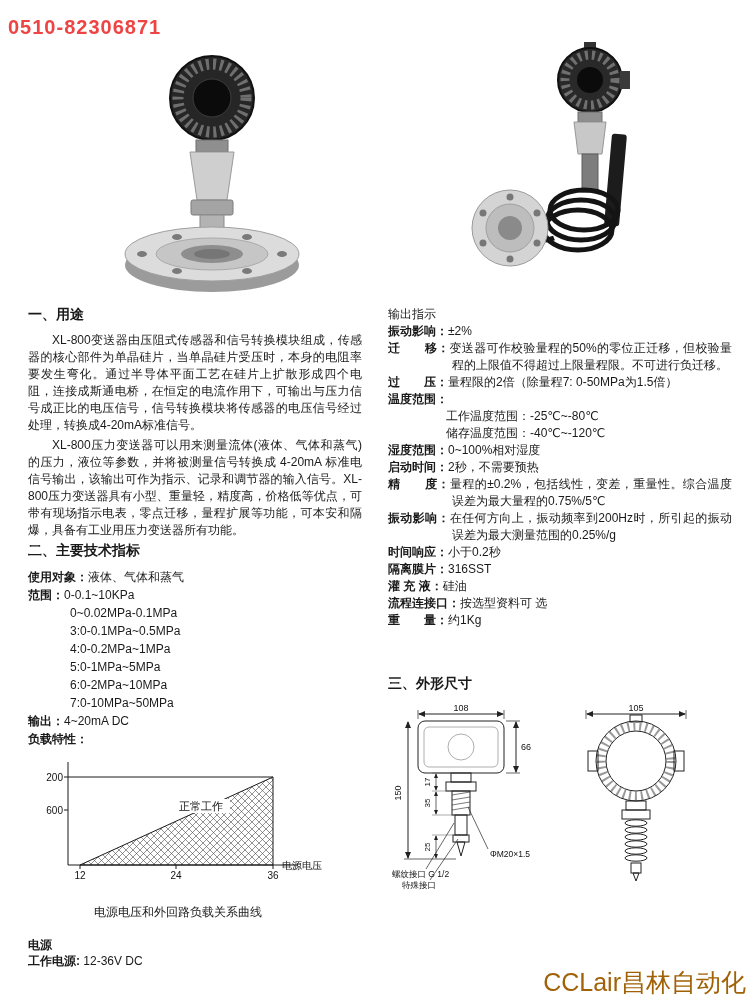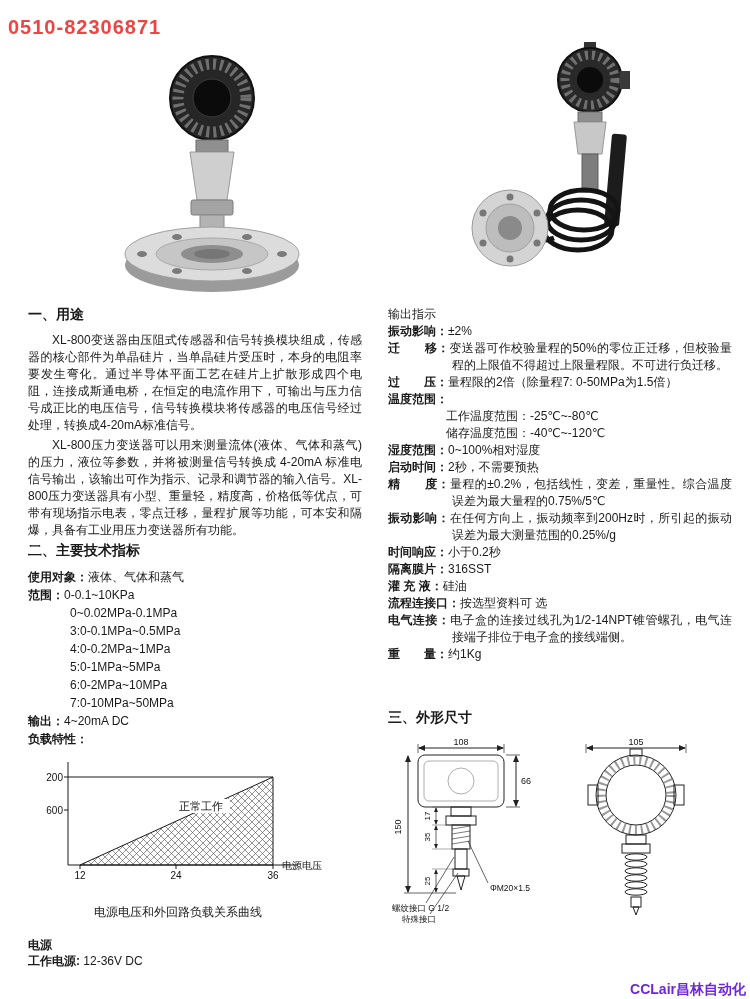--- a/index.html
+++ b/index.html
@@ -25,21 +25,21 @@
   .rng{padding-left:42px;}
   .lbl{font-weight:bold;}
   .spec-header{font-size:12px;line-height:17px;}
   .spec-row{font-size:12px;line-height:17px;padding-left:64px;text-indent:-64px;text-align:justify;}
   .spec-indent{font-size:12px;line-height:17px;padding-left:58px;}
   .chart-wrap{margin-top:4px;}
   .chart-cap{font-size:12px;width:300px;text-align:center;margin-top:12px;}
   .pw-h{font-size:12px;font-weight:bold;margin-top:16px;line-height:16px;}
   .pw-l{font-size:12px;line-height:16px;}
   .watermark{
-    position:absolute;right:4px;bottom:0px;font-size:14px;font-weight:bold;color:#6d28d9;
+    position:absolute;right:4px;bottom:0px;font-size:25px;font-weight:normal;color:#a16207;
     text-shadow:0 0 2px #fff,0 0 4px #fff;
   }
   svg{font-family:"Liberation Sans","DejaVu Sans",sans-serif;}
   svg text{fill:#111;}
 </style>
 </head>
 <body>
 
 <div class="phone">0510-82306871</div>
 
@@ -174,21 +174,20 @@
   <div class="spec-indent"><span>工作温度范围：-25℃~-80℃</span></div>
   <div class="spec-indent"><span>储存温度范围：-40℃~-120℃</span></div>
   <div class="spec-row"><span class="lbl">湿度范围：</span><span>0~100%相对湿度</span></div>
   <div class="spec-row"><span class="lbl">启动时间：</span><span>2秒，不需要预热</span></div>
   <div class="spec-row"><span class="lbl">精　　度：</span><span>量程的±0.2%，包括线性，变差，重量性。综合温度误差为最大量程的0.75%/5℃</span></div>
   <div class="spec-row"><span class="lbl">振动影响：</span><span>在任何方向上，振动频率到200Hz时，所引起的振动误差为最大测量范围的0.25%/g</span></div>
   <div class="spec-row"><span class="lbl">时间响应：</span><span>小于0.2秒</span></div>
   <div class="spec-row"><span class="lbl">隔离膜片：</span><span>316SST</span></div>
   <div class="spec-row"><span class="lbl">灌 充 液：</span><span>硅油</span></div>
   <div class="spec-row"><span class="lbl">流程连接口：</span><span>按选型资料可 选</span></div>
-  <div class="spec-row"><span class="lbl">电气连接：</span><span>电子盒的连接过线孔为1/2-14NPT锥管螺孔，电气连接端子排位于电子盒的接线端侧。</span></div>
   <div class="spec-row"><span class="lbl">重　　量：</span><span>约1Kg</span></div>
 
   <div class="sec-title mt-big">三、外形尺寸</div>
 
   <svg width="340" height="198" viewBox="0 0 340 198" font-size="9">
     <defs>
       <marker id="arr" markerWidth="7" markerHeight="6" refX="6" refY="3" orient="auto-start-reverse">
         <path d="M0,0 L7,3 L0,6 z" fill="#222"></path>
       </marker>
     </defs>

